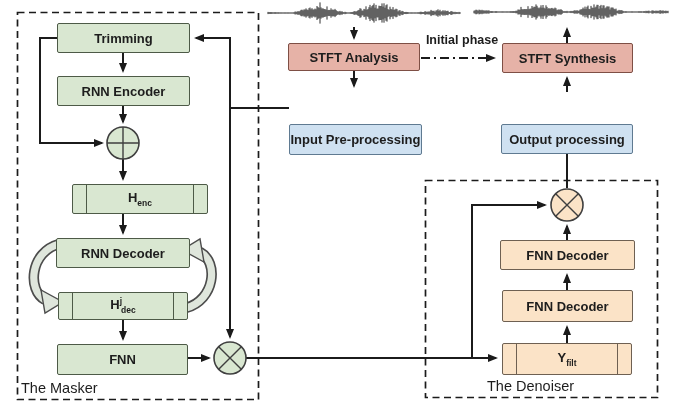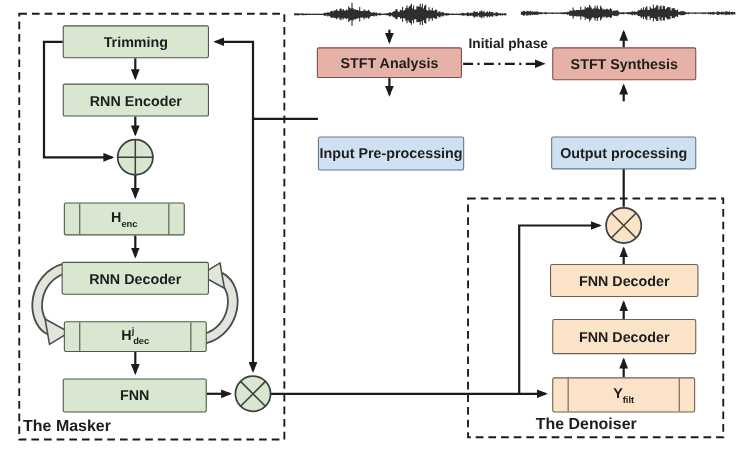--- a/index.html
+++ b/index.html
@@ -30,21 +30,21 @@
   .orange{background:var(--orange_fill);border-color:var(--orange_border);}
   .seg::before,.seg::after{
     content:"";position:absolute;top:0;bottom:0;width:0;
     border-left:1.4px solid;border-color:inherit;
   }
   .seg::before{left:13px;}
   .seg::after{right:13px;}
   .box sub{font-size:8.5px;line-height:1;vertical-align:-4px;}
   .box sup{font-size:8.5px;line-height:1;vertical-align:5px;margin-right:-1px;}
   .region-label{
-    position:absolute;z-index:2;font-weight:bold;font-size:14.5px;
+    position:absolute;z-index:2;font-weight:normal;font-size:14.5px;
   }
   .float-label{
     position:absolute;z-index:2;font-weight:bold;font-size:12.5px;text-align:center;
   }
 </style>
 </head>
 <body>
 
 <div id="canvas">
 
@@ -126,21 +126,21 @@
       <path class="nodeline" d="M555.7,193.7 L578.3,216.3 M578.3,193.7 L555.7,216.3"></path>
     </g>
   </svg>
 
   <div class="box green" style="left:57px;top:23px;width:133px;height:30px">
     <span>Trimming</span>
   </div>
   <div class="box green" style="left:57px;top:76px;width:133px;height:30px">
     <span>RNN Encoder</span>
   </div>
-  <div class="box green seg" style="left:58px;top:184px;width:110px;height:30px">
+  <div class="box green seg" style="left:72px;top:184px;width:136px;height:30px">
     <span><span>H</span><sub>enc</sub></span>
   </div>
   <div class="box green" style="left:56px;top:238px;width:134px;height:30px">
     <span>RNN Decoder</span>
   </div>
   <div class="box green seg" style="left:58px;top:292px;width:130px;height:28px">
     <span><span>H</span><sup>j</sup><sub>dec</sub></span>
   </div>
   <div class="box green" style="left:57px;top:344px;width:131px;height:31px">
     <span>FNN</span>

